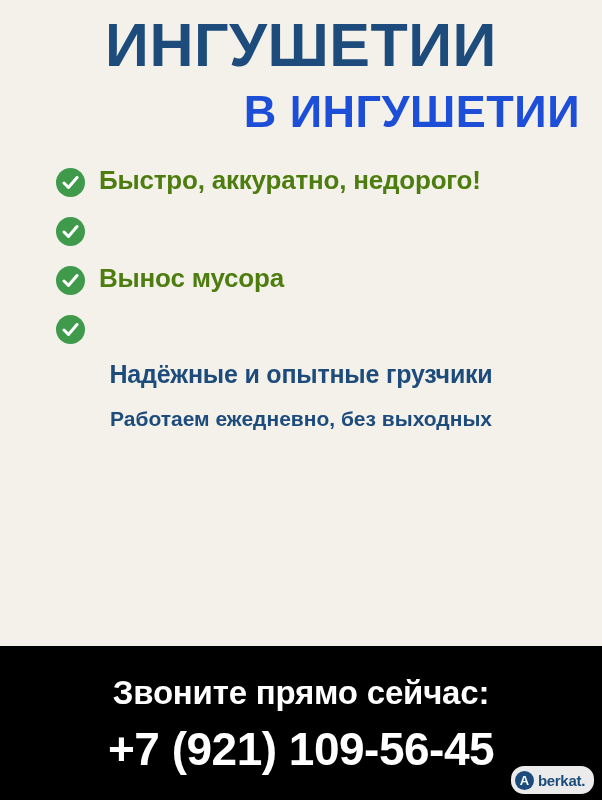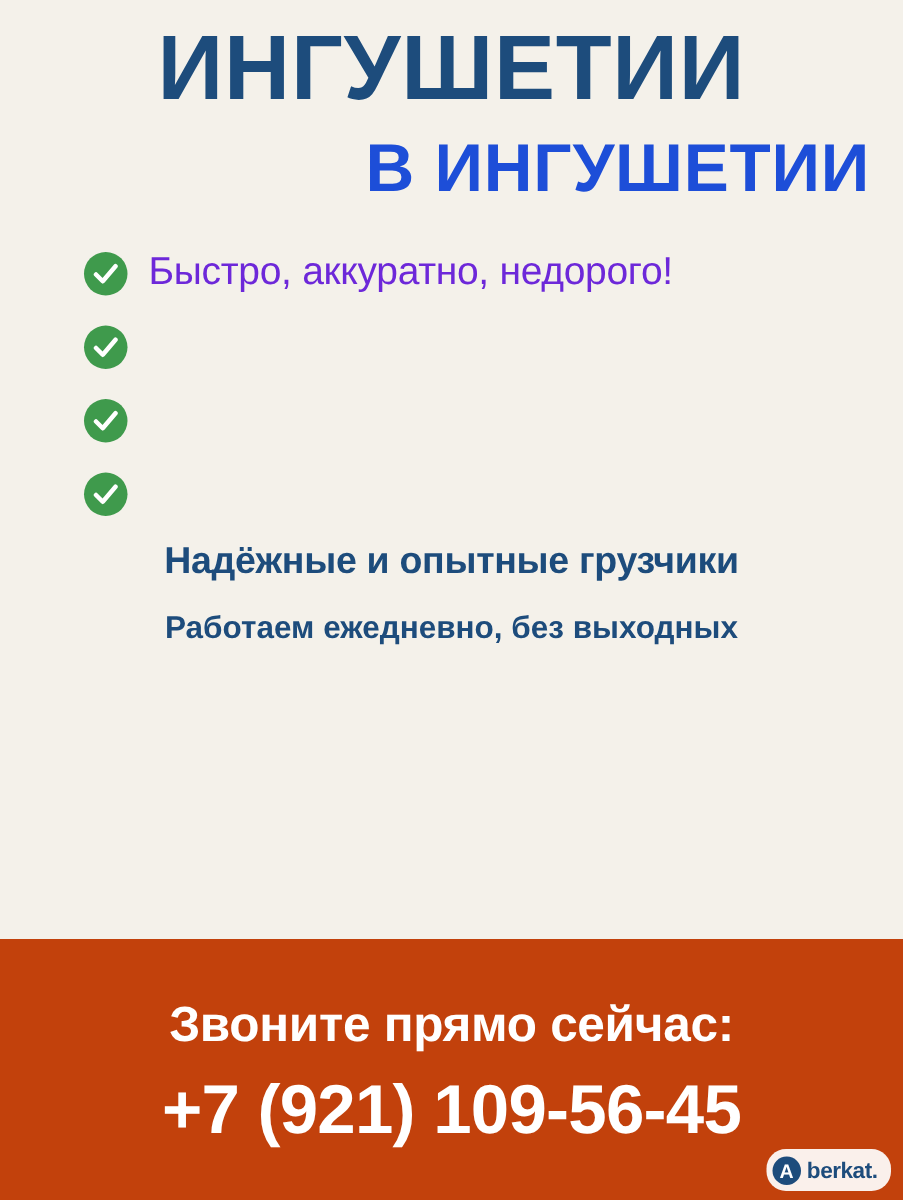--- a/index.html
+++ b/index.html
@@ -67,46 +67,46 @@
     position: relative;
     margin-top: 4px;
     margin-right: 14px;
   }
   .check svg {
     position: absolute;
     top: 6px;
     left: 6px;
   }
   .bullet-text {
-    color: #6d28d9;
+    color: #4d7c0f;
     font-size: 26px;
     line-height: 32px;
-    font-weight: normal;
+    font-weight: bold;
     letter-spacing: -0.2px;
   }
   .subline {
     color: #1d4c7c;
     font-size: 25px;
     font-weight: bold;
     text-align: center;
     margin-top: 14px;
     letter-spacing: -0.2px;
   }
   .subline2 {
     color: #1d4c7c;
     font-size: 21px;
     font-weight: bold;
     text-align: center;
     margin-top: 18px;
     letter-spacing: 0px;
   }
   .footer {
     margin-top: auto;
-    background: #c2410c;
-    height: 174px;
+    background: #000000;
+    height: 154px;
     position: relative;
     display: flex;
     flex-direction: column;
     align-items: center;
     justify-content: center;
   }
   .cta {
     color: #ffffff;
     font-size: 33px;
     font-weight: bold;
@@ -182,20 +182,21 @@
             </svg>
         </span>
       </div>
 
       <div class="bullet">
         <span class="check">
           <svg width="17" height="17" viewBox="0 0 17 17">
               <polyline points="2,9 6.5,13.5 15,3.5" fill="none" stroke="#ffffff" stroke-width="3" stroke-linecap="round" stroke-linejoin="round"></polyline>
             </svg>
         </span>
+        <span class="bullet-text">Вынос мусора</span>
       </div>
 
       <div class="bullet">
         <span class="check">
           <svg width="17" height="17" viewBox="0 0 17 17">
               <polyline points="2,9 6.5,13.5 15,3.5" fill="none" stroke="#ffffff" stroke-width="3" stroke-linecap="round" stroke-linejoin="round"></polyline>
             </svg>
         </span>
       </div>
 

